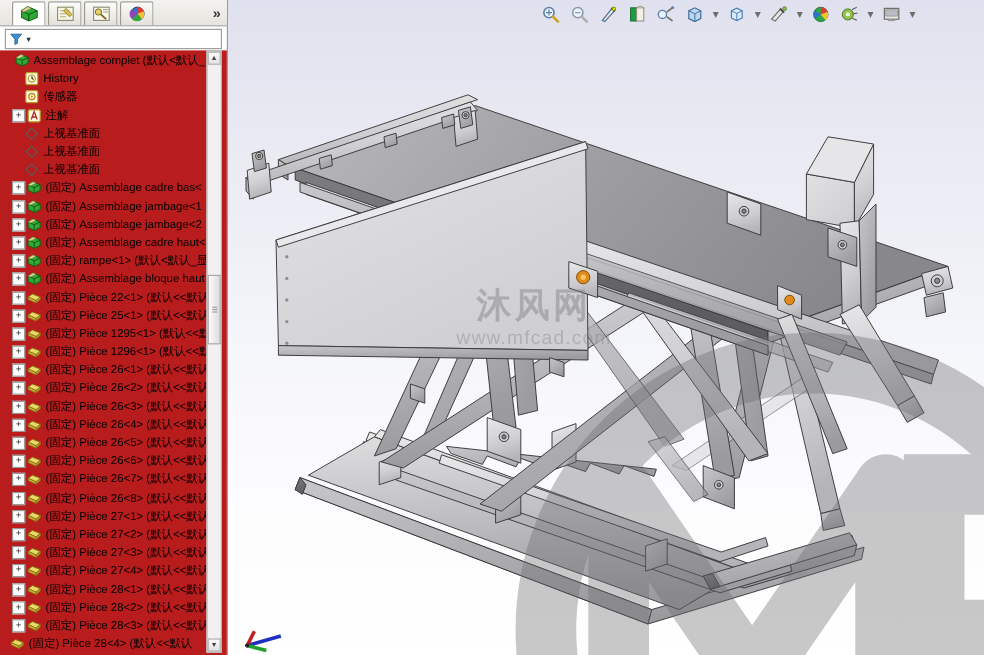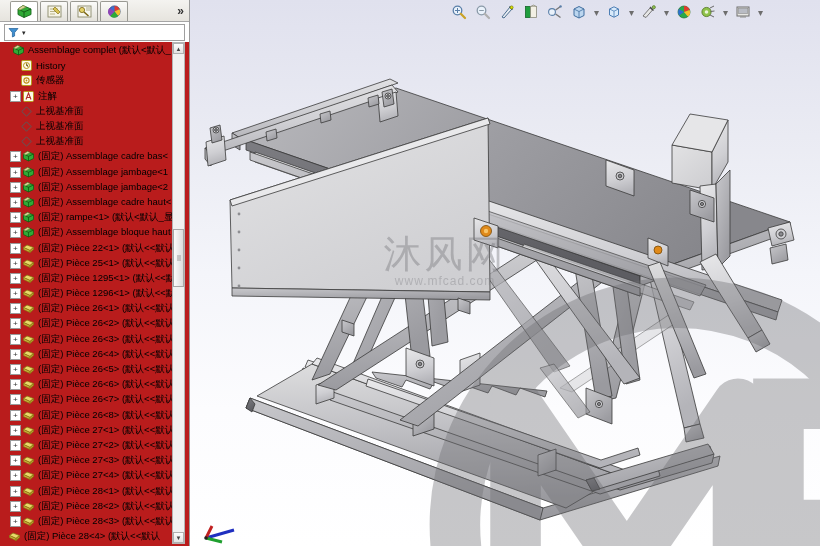--- a/index.html
+++ b/index.html
@@ -28,30 +28,30 @@
   
   #watermark {
     position: absolute;
     left: 320px; top: 232px;
     width: 250px;
     text-align: center;
     pointer-events: none;
     user-select: none;
   }
   #watermark .wm-main {
-    font-size: 38px;
-    font-weight: normal;
+    font-size: 29px;
+    font-weight: bold;
     color: rgba(120,120,124,0.42);
     letter-spacing: 3px;
     line-height: 44px;
     white-space: nowrap;
     font-family: "DejaVu Sans", sans-serif;
   }
   #watermark .wm-url {
-    font-size: 12px;
+    font-size: 16px;
     color: rgba(130,130,134,0.40);
     letter-spacing: 1px;
     margin-top: -2px;
     font-family: "Liberation Sans", sans-serif;
     white-space: nowrap;
   }
   #wm-logo {
     position:absolute; left: 8px; top: 10px;
     width: 44px; height: 40px;
     opacity: 0.38;

